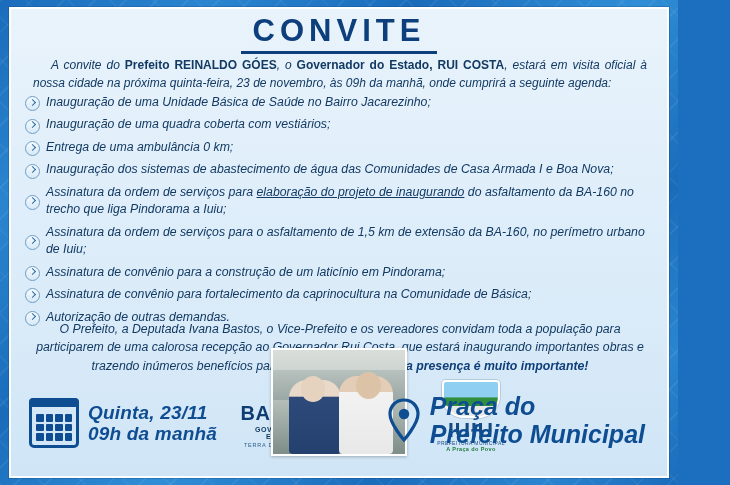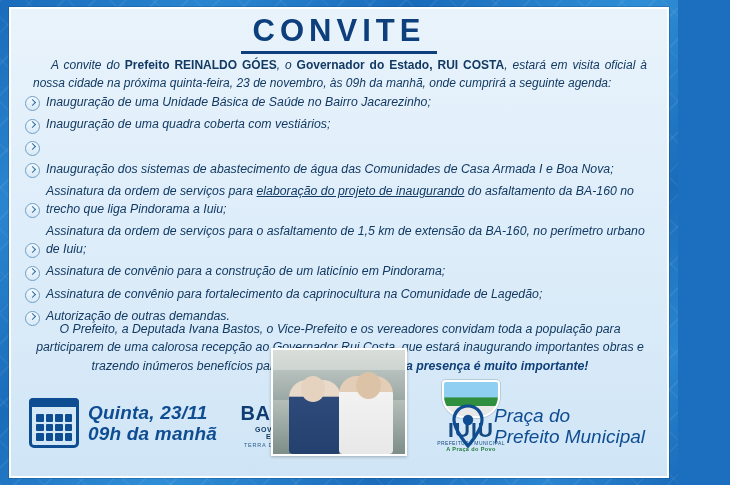--- a/index.html
+++ b/index.html
@@ -55,21 +55,21 @@
     font-style:italic;
     font-family:"Liberation Sans", sans-serif;
   }
   .intro b{font-style:normal;font-weight:bold;}
   .intro .ind{display:inline-block;width:18px;}
   
   .list{
     position:absolute;left:14px;right:16px;top:85px;
   }
   .li{
-    display:flex;align-items:flex-end;
+    display:flex;align-items:center;
     margin-bottom:5px;
   }
   .bullet{
     flex:0 0 auto;
     width:13px;height:13px;border-radius:50%;
     border:1px solid #6f9fc6;
     background:linear-gradient(180deg,#f4fafe,#d8e9f6);
     margin-top:2px;margin-right:6px;
     position:relative;
   }
@@ -121,21 +121,21 @@
   }
   .place-block{
     position:absolute;right:22px;bottom:28px;
     display:flex;align-items:center;
   }
   .pin-icon{
     width:34px;height:44px;margin-right:9px;position:relative;
   }
   .pin-icon svg{display:block;}
   .place-text{
-    font-size:19px;font-weight:normal;font-style:italic;color:#0f4d92;
+    font-size:25px;font-weight:bold;font-style:italic;color:#0f4d92;
     line-height:1.12;
   }
   
   .photo{
     position:absolute;left:50%;transform:translateX(-50%);
     bottom:20px;width:132px;height:104px;
     border:2px solid #ffffff;
     background:linear-gradient(180deg,#cfd6d0 0%,#b8c2bd 45%,#7e8d88 100%);
     overflow:hidden;
     box-shadow:0 1px 3px rgba(0,0,0,.25);
@@ -202,40 +202,41 @@
       <div class="li">
         <span class="bullet"></span>
         <span class="li-text">Inauguração de uma Unidade Básica de Saúde no Bairro Jacarezinho;</span>
       </div>
       <div class="li">
         <span class="bullet"></span>
         <span class="li-text">Inauguração de uma quadra coberta com vestiários;</span>
       </div>
       <div class="li">
         <span class="bullet"></span>
+        <span class="li-text">Entrega de uma ambulância 0 km;</span>
       </div>
       <div class="li">
         <span class="bullet"></span>
         <span class="li-text">Inauguração dos sistemas de abastecimento de água das Comunidades de Casa Armada I e Boa Nova;</span>
       </div>
       <div class="li">
         <span class="bullet"></span>
         <span class="li-text">Assinatura da ordem de serviços para <u>elaboração do projeto de inaugurando</u> do asfaltamento da BA-160 no trecho que liga Pindorama a Iuiu;</span>
       </div>
       <div class="li">
         <span class="bullet"></span>
         <span class="li-text">Assinatura da ordem de serviços para o asfaltamento de 1,5 km de extensão da BA-160, no perímetro urbano de Iuiu;</span>
       </div>
       <div class="li">
         <span class="bullet"></span>
         <span class="li-text">Assinatura de convênio para a construção de um laticínio em Pindorama;</span>
       </div>
       <div class="li">
         <span class="bullet"></span>
-        <span class="li-text">Assinatura de convênio para fortalecimento da caprinocultura na Comunidade de Lagedão;</span>
+        <span class="li-text">Assinatura de convênio para fortalecimento da caprinocultura na Comunidade de Básica;</span>
       </div>
       <div class="li">
         <span class="bullet"></span>
         <span class="li-text">Autorização de outras demandas.</span>
       </div>
     </div>
 
     <div class="closing">
       <span class="ind"></span><span>O Prefeito, a Deputada Ivana Bastos, o Vice-Prefeito e os vereadores convidam toda a população para participarem de uma calorosa recepção ao Governador Rui Costa, que estará inaugurando importantes obras e trazendo inúmeros benefícios para o nosso município.</span>
       <span class="hi">Sua presença é muito importante!</span>

